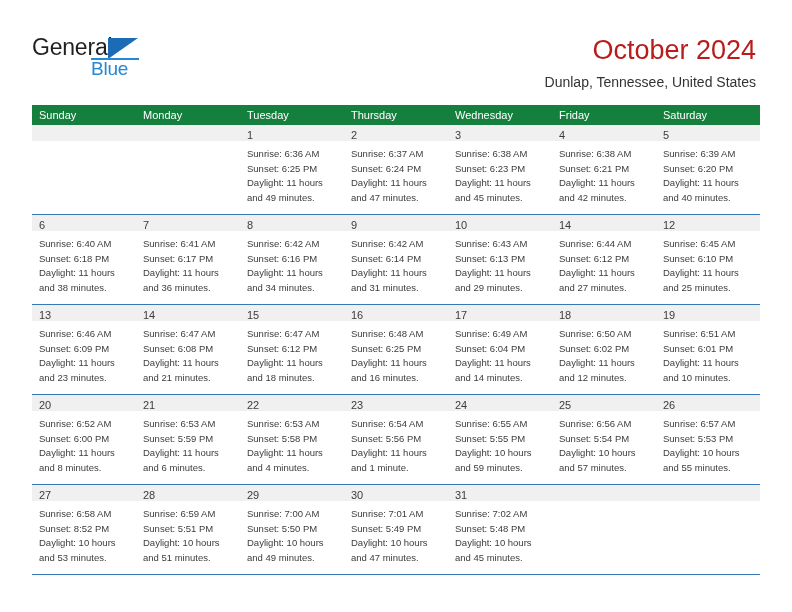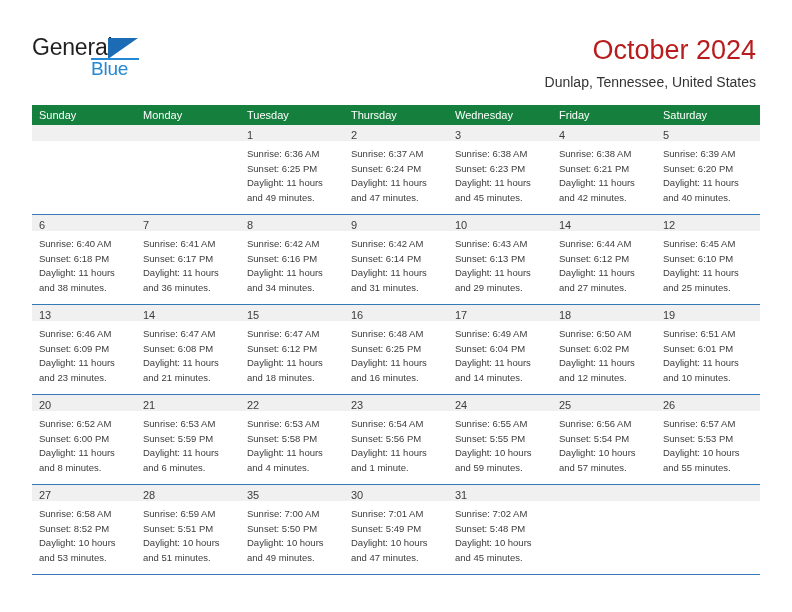--- a/index.html
+++ b/index.html
@@ -428,21 +428,21 @@
           <div class="day">
             <div class="day-num-band"><span class="day-num">28</span></div>
             <div class="day-lines">
               <div class="day-line">Sunrise: 6:59 AM</div>
               <div class="day-line">Sunset: 5:51 PM</div>
               <div class="day-line">Daylight: 10 hours</div>
               <div class="day-line">and 51 minutes.</div>
             </div>
           </div>
           <div class="day">
-            <div class="day-num-band"><span class="day-num">35</span></div>
+            <div class="day-num-band"><span class="day-num">29</span></div>
             <div class="day-lines">
               <div class="day-line">Sunrise: 7:00 AM</div>
               <div class="day-line">Sunset: 5:50 PM</div>
               <div class="day-line">Daylight: 10 hours</div>
               <div class="day-line">and 49 minutes.</div>
             </div>
           </div>
           <div class="day">
             <div class="day-num-band"><span class="day-num">30</span></div>
             <div class="day-lines">

